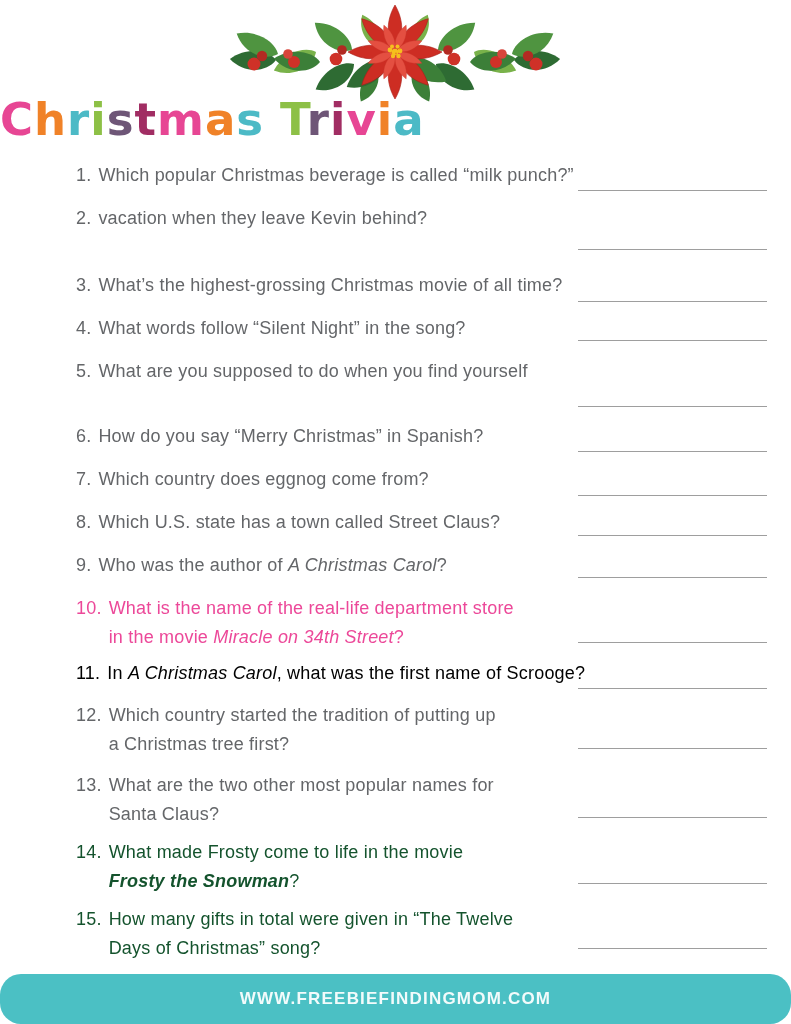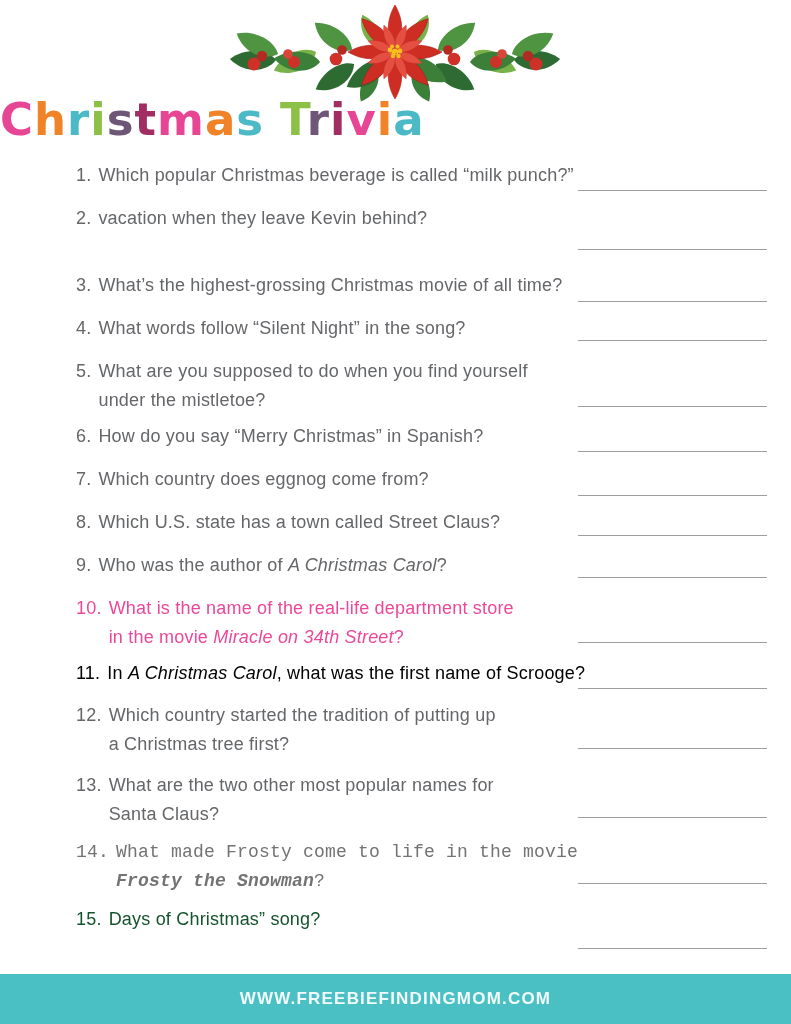--- a/index.html
+++ b/index.html
@@ -34,21 +34,21 @@
   .seg-italic{font-style:italic;text-align:right;}
   .seg-bold-italic{font-style:italic;font-weight:600;}
   
   .answer-line{
     position:absolute;left:578px;width:189px;height:0;
     border-top:1px solid #9e9e9e;
   }
   
   #footer{
     position:absolute;left:0;top:974px;width:791px;height:50px;
-    display:flex;align-items:center;justify-content:center;
+    display:flex;align-items:center;justify-content:center;border-radius:21px;
   }
   #footer-url{
     font-size:17px;font-weight:600;letter-spacing:1.2px;
     font-family:"Liberation Sans", sans-serif;
   }
 </style>
 </head>
 <body>
 
 <div id="page">
@@ -146,21 +146,20 @@
         <span class="qnum">4.</span>
         <div>
           <div class="qline"><span>What words follow “Silent Night” in the song?</span></div>
         </div>
       </div>
       <div class="answer-line" style="top: 340px; border-top-color: rgb(158, 158, 158);"></div>
       <div class="question" style="top: 357px; color: rgb(100, 102, 105);">
         <span class="qnum">5.</span>
         <div>
           <div class="qline"><span>What are you supposed to do when you find yourself</span></div>
-          <div class="qline"><span>under the mistletoe?</span></div>
         </div>
       </div>
       <div class="answer-line" style="top: 406px; border-top-color: rgb(158, 158, 158);"></div>
       <div class="question" style="top: 422px; color: rgb(100, 102, 105);">
         <span class="qnum">6.</span>
         <div>
           <div class="qline"><span>How do you say “Merry Christmas” in Spanish?</span></div>
         </div>
       </div>
       <div class="answer-line" style="top: 451px; border-top-color: rgb(158, 158, 158);"></div>
@@ -209,31 +208,32 @@
       </div>
       <div class="answer-line" style="top: 748px; border-top-color: rgb(158, 158, 158);"></div>
       <div class="question" style="top: 771px; color: rgb(100, 102, 105);">
         <span class="qnum">13.</span>
         <div>
           <div class="qline"><span>What are the two other most popular names for</span></div>
           <div class="qline"><span>Santa Claus?</span></div>
         </div>
       </div>
       <div class="answer-line" style="top: 817px; border-top-color: rgb(158, 158, 158);"></div>
-      <div class="question" style="top: 838px; color: #737373; font-family: Liberation Mono, monospace;">
+      <div class="question" style="top: 838px; color: #14532d;">
         <span class="qnum">14.</span>
         <div>
           <div class="qline"><span>What made Frosty come to life in the movie</span></div>
           <div class="qline"><span class="seg-bold-italic">Frosty the Snowman</span><span>?</span></div>
         </div>
       </div>
       <div class="answer-line" style="top: 883px; border-top-color: rgb(158, 158, 158);"></div>
       <div class="question" style="top: 905px; color: #14532d;">
         <span class="qnum">15.</span>
         <div>
+          <div class="qline"><span>How many gifts in total were given in “The Twelve</span></div>
           <div class="qline"><span>Days of Christmas” song?</span></div>
         </div>
       </div>
       <div class="answer-line" style="top: 948px; border-top-color: rgb(158, 158, 158);"></div>
     </div>
 
   <div id="footer" style="background: rgb(75, 192, 196);">
     <span id="footer-url" style="color: rgb(242, 251, 251);">WWW.FREEBIEFINDINGMOM.COM</span>
   </div>
 

